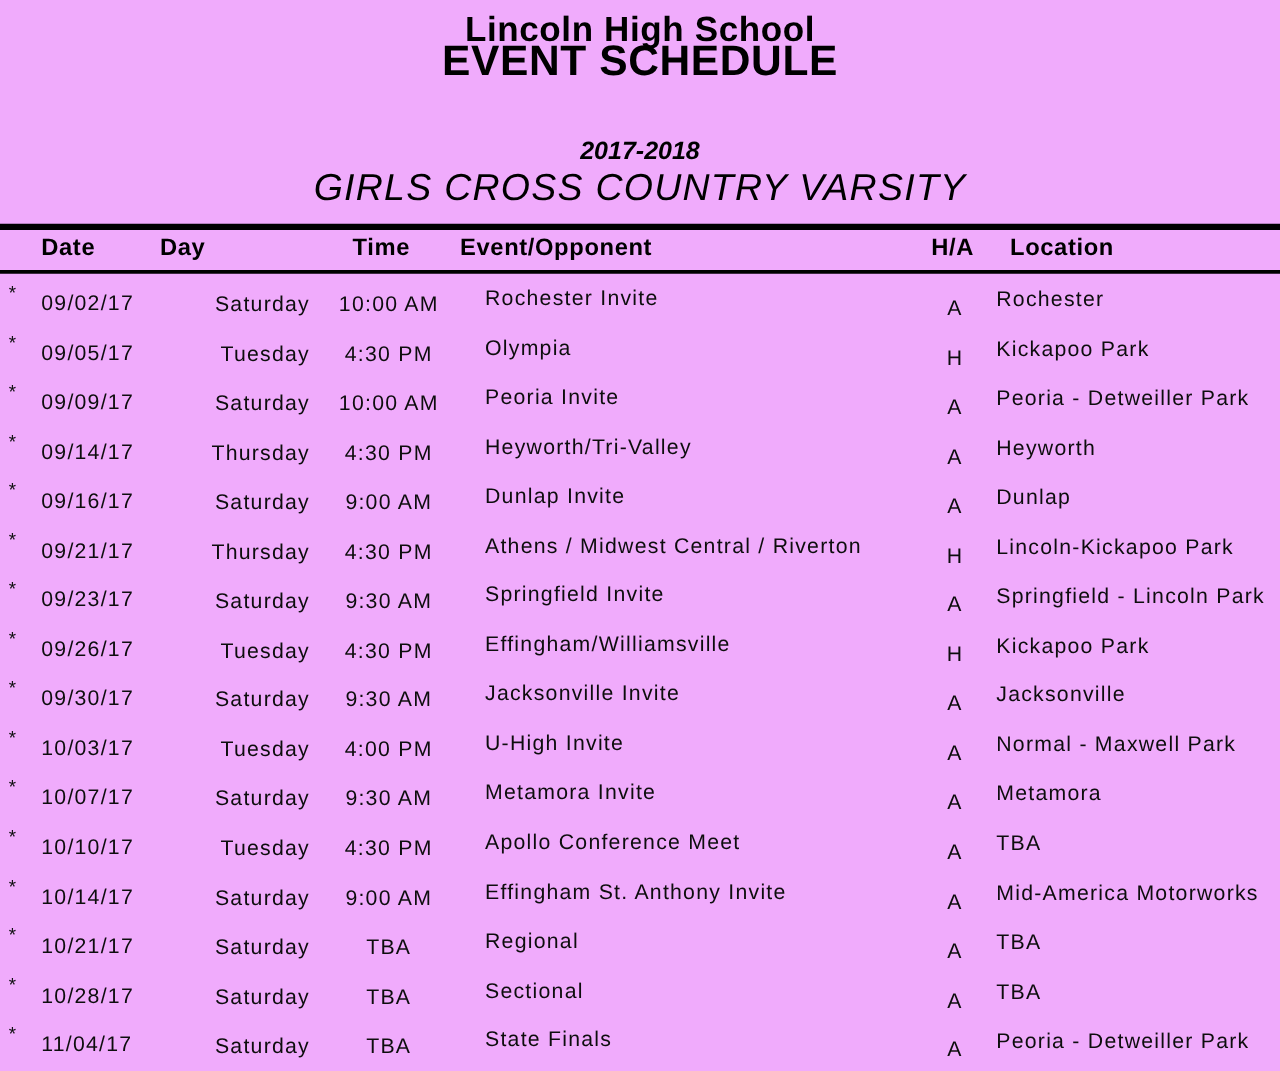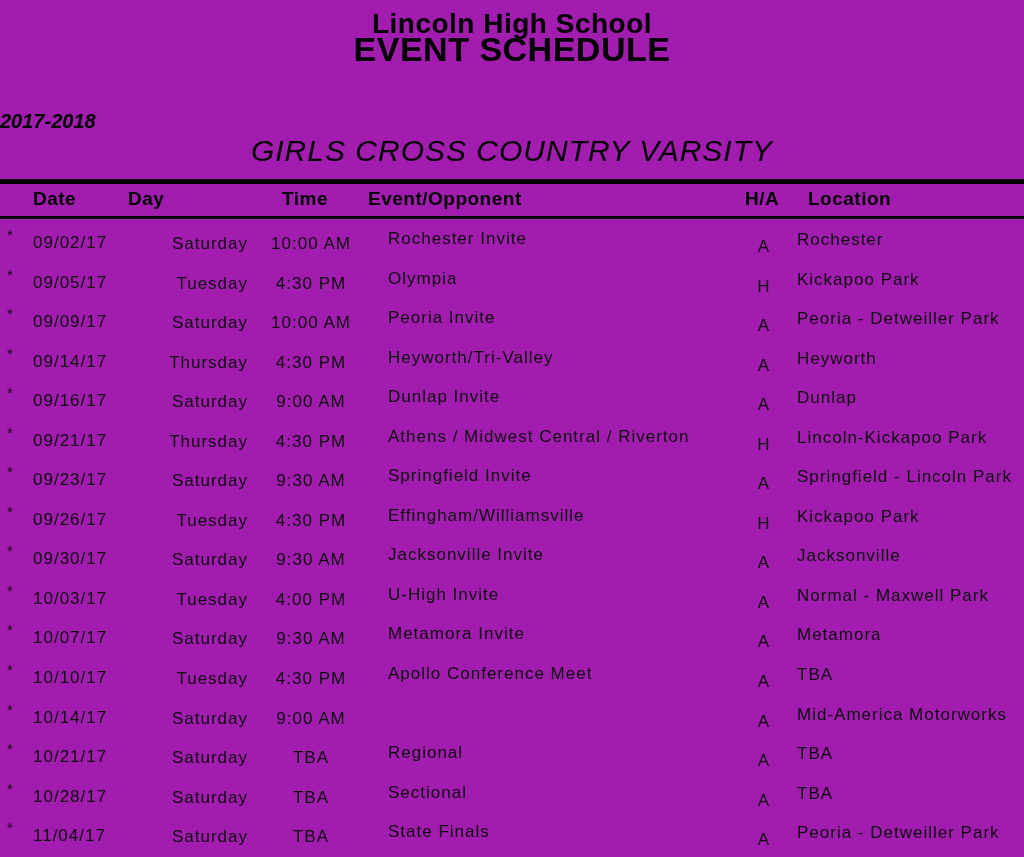--- a/index.html
+++ b/index.html
@@ -1,35 +1,35 @@
 <!DOCTYPE html>
 <html><head>
 <meta charset="utf-8">
 <style>
   html,body{margin:0;padding:0;background:#fff;}
   .page{
     position:relative;
     width:1024px;height:857px;
-    background:#a21caf;
+    background:#f0abfc;
     color:#000;
     font-family:"Liberation Sans", sans-serif;
     overflow:hidden;
   }
   
   .t-school{
     position:absolute;top:8px;left:0;width:100%;
     text-align:center;font-size:28px;font-weight:bold;letter-spacing:.5px;
   }
   .t-main{
     position:absolute;top:30px;left:0;width:100%;
     text-align:center;font-size:34px;font-weight:bold;letter-spacing:.5px;
   }
   .t-season{
     position:absolute;top:110px;left:0;width:100%;
-    text-align:left;font-size:20px;font-weight:bold;font-style:italic;
+    text-align:center;font-size:20px;font-weight:bold;font-style:italic;
   }
   .t-team{
     position:absolute;top:134px;left:0;width:100%;
     text-align:center;font-size:30px;font-style:italic;letter-spacing:1px;
   }
   
   .rule{position:absolute;left:0;width:1024px;background:#000;}
   .rule-top{top:179px;height:5px;}
   .rule-mid{top:216px;height:3px;}
   
@@ -194,20 +194,21 @@
     <span class="c c-event">Apollo Conference Meet</span>
     <span class="c c-ha">A</span>
     <span class="c c-loc">TBA</span>
   </div>
 
   <div class="row">
     <span class="c c-star">*</span>
     <span class="c c-date">10/14/17</span>
     <span class="c c-day">Saturday</span>
     <span class="c c-time">9:00 AM</span>
+    <span class="c c-event">Effingham St. Anthony Invite</span>
     <span class="c c-ha">A</span>
     <span class="c c-loc">Mid-America Motorworks</span>
   </div>
 
   <div class="row">
     <span class="c c-star">*</span>
     <span class="c c-date">10/21/17</span>
     <span class="c c-day">Saturday</span>
     <span class="c c-time">TBA</span>
     <span class="c c-event">Regional</span>

